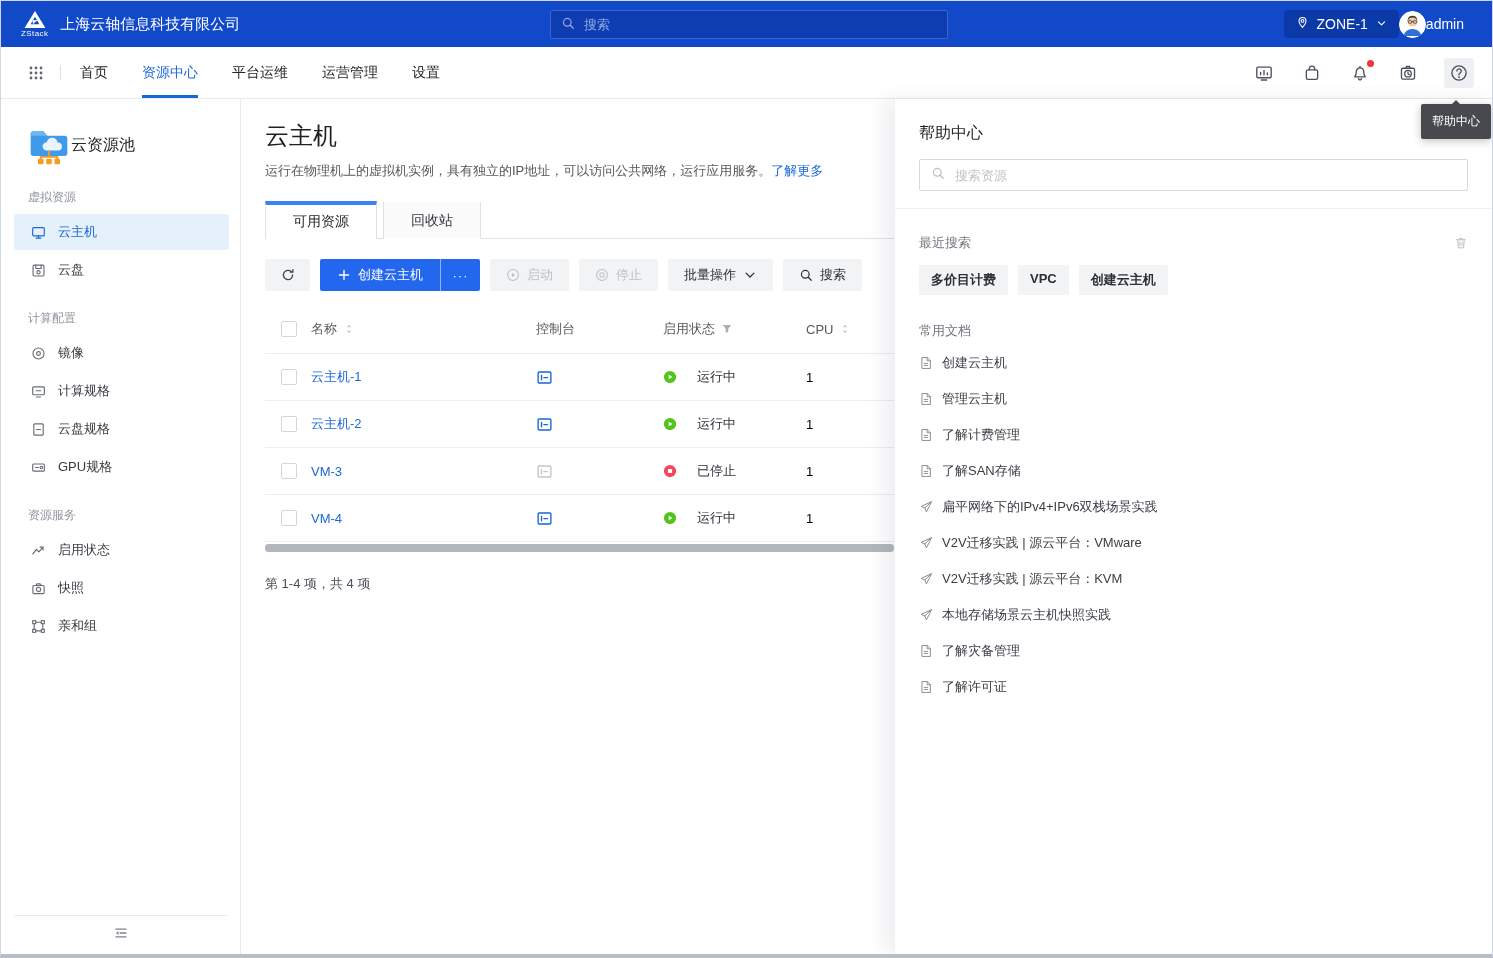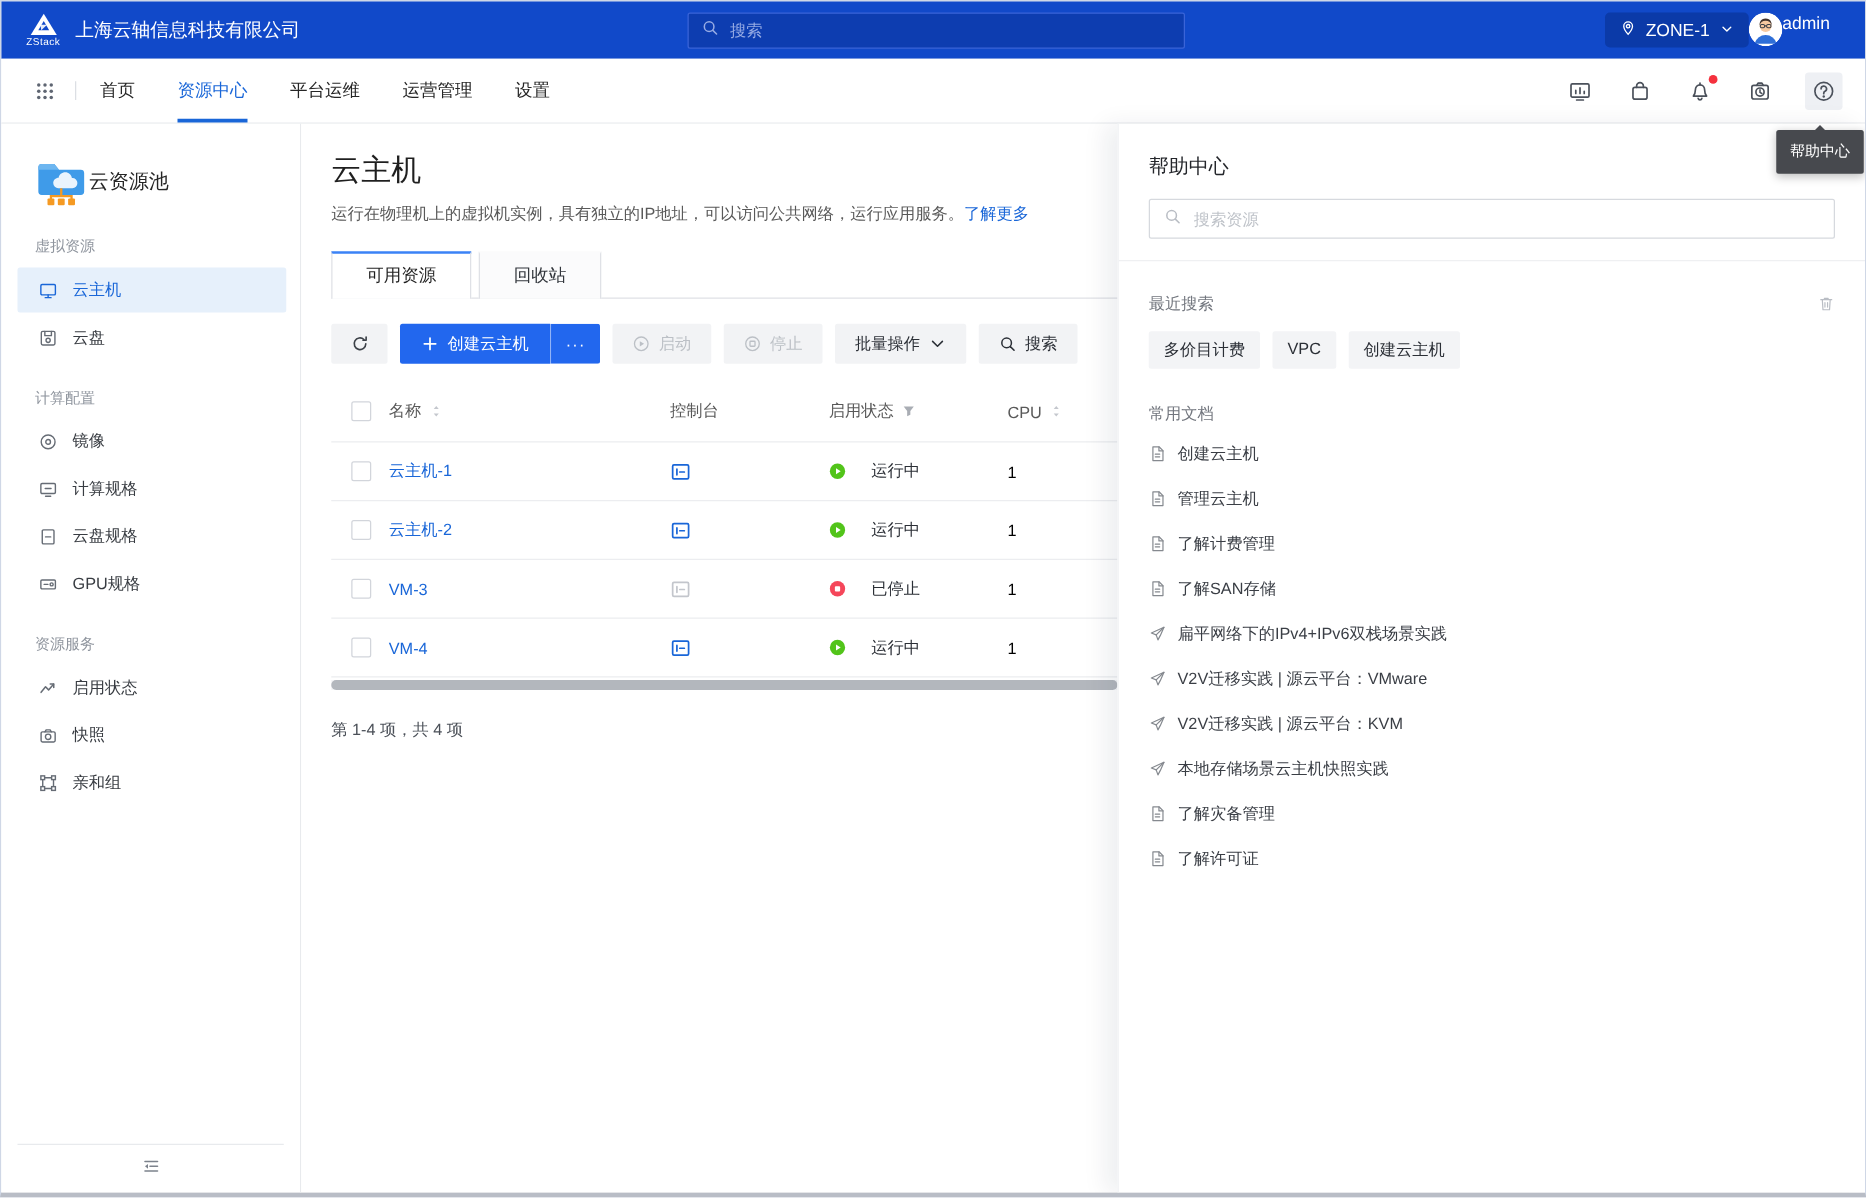--- a/index.html
+++ b/index.html
@@ -8,21 +8,21 @@
 
   
   .topbar{height:46px;background:#1149c9;display:flex;align-items:center;padding:0 28px 0 20px;color:#fff;position:relative;}
   .logo{display:flex;flex-direction:column;align-items:center;line-height:1;margin-right:12px;}
   .logo .lg-text{font-size:8px;letter-spacing:.4px;margin-top:1px;color:#fff;}
   .company{font-size:15px;}
   .tb-search{position:absolute;left:549px;top:9px;width:398px;height:29px;background:#0d3db0;border:1px solid #3a64d8;border-radius:2px;display:flex;align-items:center;padding:0 10px;gap:7px;color:#96abe4;}
   .tb-search svg{width:14px;height:14px;}
   .tb-search input{background:transparent;border:none;outline:none;color:#e3eafc;font-size:13px;width:100%;font-family:inherit;}
   .tb-search input::placeholder{color:#96abe4;}
-  .tb-right{margin-left:auto;display:flex;align-items:flex-start;gap:0;}
+  .tb-right{margin-left:auto;display:flex;align-items:center;gap:0;}
   .zone{background:#0b3aa8;border-radius:4px;height:28px;display:flex;align-items:center;gap:8px;padding:0 12px;font-size:14px;cursor:pointer;}
   .zone svg{width:13px;height:13px;}
   .zone .chev svg{width:11px;height:11px;}
   .avatar{width:27px;height:27px;border-radius:50%;overflow:hidden;flex:0 0 auto;cursor:pointer;}
   .admin{font-size:14px;cursor:pointer;}
 
   
   .navbar{height:52px;display:flex;align-items:center;padding:0 18px 0 27px;border-bottom:1px solid #e8eaed;background:#fff;position:relative;}
   .grid-btn{color:#5f6672;display:flex;cursor:pointer;}
   .grid-btn svg{width:16px;height:16px;}
@@ -52,21 +52,21 @@
   .collapse{height:38px;display:flex;align-items:center;justify-content:center;color:#7c828c;cursor:pointer;}
   .collapse svg{width:16px;height:16px;}
 
   
   .main{position:absolute;left:240px;top:98px;right:0;bottom:0;background:#fff;padding:21px 24px 0;}
   .page-title{font-size:24px;color:#1f1f1f;font-weight:500;}
   .page-desc{margin-top:10px;font-size:13px;color:#595959;}
   .lnk{color:#1966d8;cursor:pointer;text-decoration:none;}
   .tabs{margin-top:21px;display:flex;border-bottom:1px solid #dfe1e6;height:38px;}
   .tab{position:relative;height:38px;display:flex;align-items:center;padding:0 27px;border:1px solid #dfe1e6;border-bottom:none;background:#fbfbfc;font-size:14px;color:#33373d;margin-right:6px;border-top:2px solid transparent;cursor:pointer;}
-  .tab.active{background:#fff;border-top:2px solid #3b82f6;color:#1f1f1f;}
+  .tab.active{background:#fff;border-top:4px solid #3b82f6;color:#1f1f1f;}
   .tab.active::after{content:'';position:absolute;left:0;right:0;bottom:-1px;height:1px;background:#fff;}
   .toolbar{margin-top:20px;display:flex;align-items:center;gap:10px;}
   .btn{height:32px;display:inline-flex;align-items:center;gap:7px;padding:0 16px;background:#f2f3f5;border:none;border-radius:2px;font-size:13px;color:#2b2f36;cursor:pointer;font-family:inherit;}
   .btn .ic{display:flex;color:inherit;}
   .btn .ic svg{width:14px;height:14px;}
   .btn.disabled{color:#bcc0c6;}
   .btn-refresh{width:45px;padding:0;justify-content:center;color:#3c4148;}
   .btn-group{display:flex;}
   .btn-primary{background:#2267ee;color:#fff;border-radius:2px 0 0 2px;padding:0 17px;}
   .btn-more{background:#2267ee;color:#fff;width:40px;justify-content:center;padding:0;border-radius:0 2px 2px 0;border-left:1px solid rgba(255,255,255,.5);letter-spacing:1px;}
@@ -96,21 +96,21 @@
   .hp-title{font-size:16px;color:#24262b;}
   .hp-search{margin-top:15px;height:32px;border:1px solid #d6d9de;border-radius:2px;display:flex;align-items:center;gap:8px;padding:0 11px;color:#b9bdc4;}
   .hp-search svg{width:14px;height:14px;}
   .hp-search input{border:0;outline:0;flex:1;font-size:13px;color:#2b2f36;background:transparent;font-family:inherit;}
   .hp-search input::placeholder{color:#bfc3c9;}
   .hp-divider{border-top:1px solid #eff0f2;margin:17px -24px 0;}
   .hp-row{margin-top:25px;display:flex;align-items:center;justify-content:space-between;}
   .hp-label{font-size:13px;color:#72767e;}
   .trash{color:#b9bdc4;cursor:pointer;display:flex;}
   .trash svg{width:14px;height:14px;}
-  .chips{margin-top:13px;display:flex;gap:10px;}
+  .chips{margin-top:13px;display:flex;gap:10px;font-weight:bold;}
   .chip{background:#f3f4f6;border-radius:2px;padding:6px 12px;font-size:13px;color:#2b2f36;cursor:pointer;}
   .docs-label{margin-top:27px;font-size:13px;color:#72767e;}
   .docs{margin-top:5px;}
   .doc{height:36px;display:flex;align-items:center;gap:9px;font-size:13px;color:#3a3e45;cursor:pointer;}
   .doc .ic{display:flex;color:#85898f;}
   .doc .ic svg{width:14px;height:14px;}
 
   
   .tooltip{position:absolute;top:103px;left:1420px;background:#47494e;color:#fff;font-size:12px;padding:9px 11px;border-radius:2px;z-index:10;box-shadow:0 2px 8px rgba(0,0,0,.25);}
   .tooltip::before{content:'';position:absolute;top:-4px;left:50%;margin-left:-4px;border:4px solid transparent;border-bottom-color:#47494e;border-top:0;}

